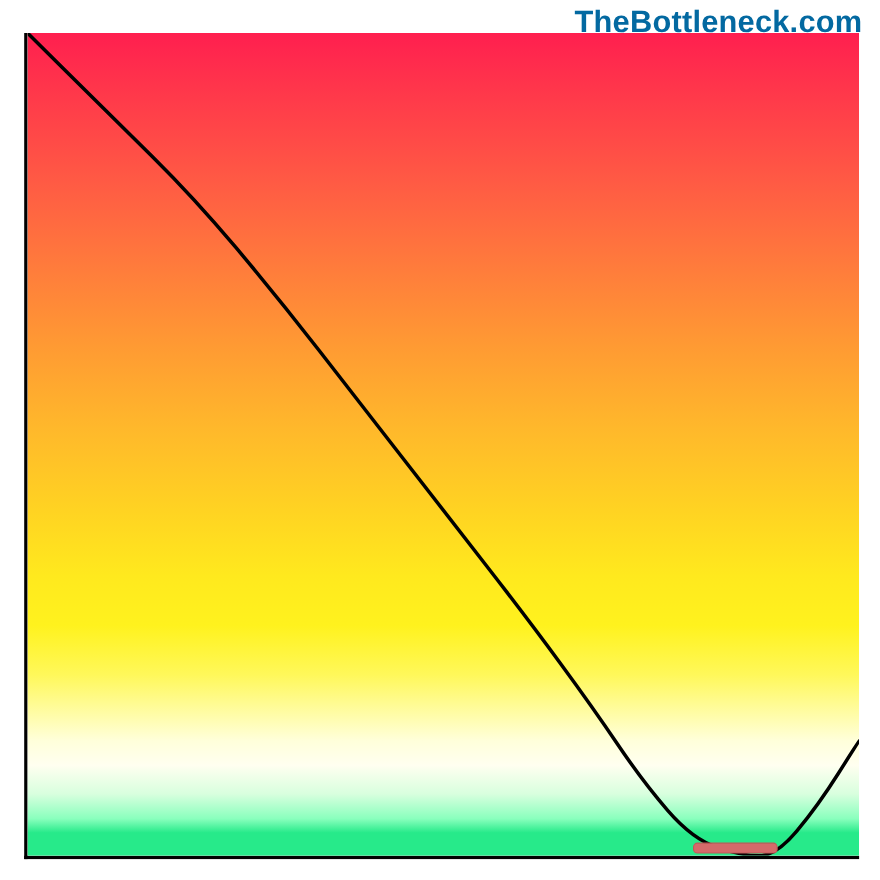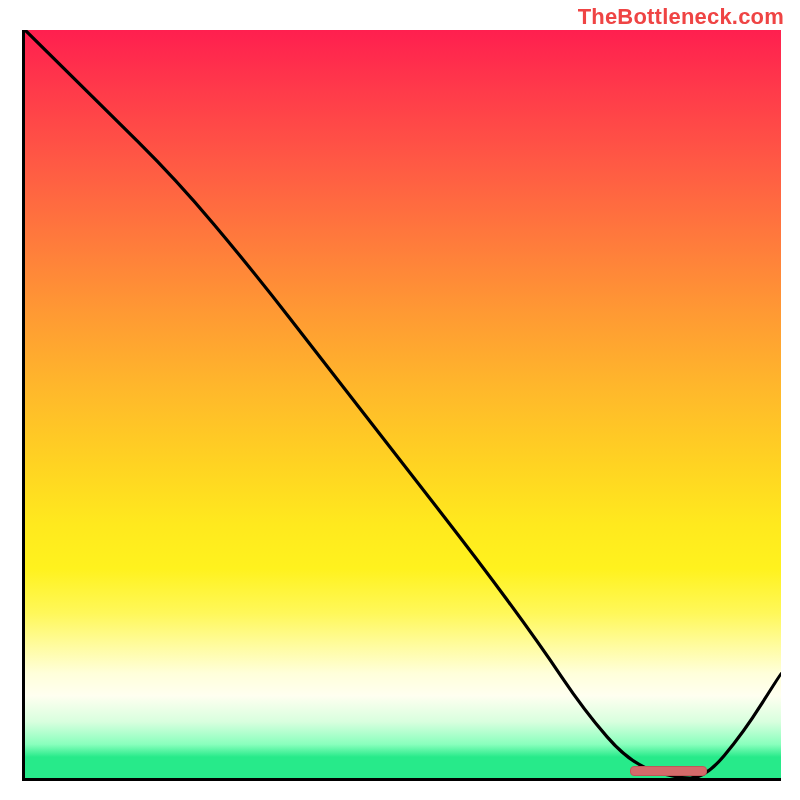--- a/index.html
+++ b/index.html
@@ -12,23 +12,23 @@
   }
   .container {
     position: relative;
     width: 800px;
     height: 800px;
   }
   .watermark {
     position: absolute;
     top: 4px;
     right: 16px;
-    font-size: 22px;
+    font-size: 28px;
     font-weight: bold;
-    color: #ef4444;
+    color: #0369a1;
     letter-spacing: 0.2px;
   }
   .plot-area {
     position: absolute;
     left: 22px;
     top: 30px;
     width: 756px;
     height: 748px;
     border-left: 3.5px solid #000;
     border-bottom: 3.5px solid #000;

